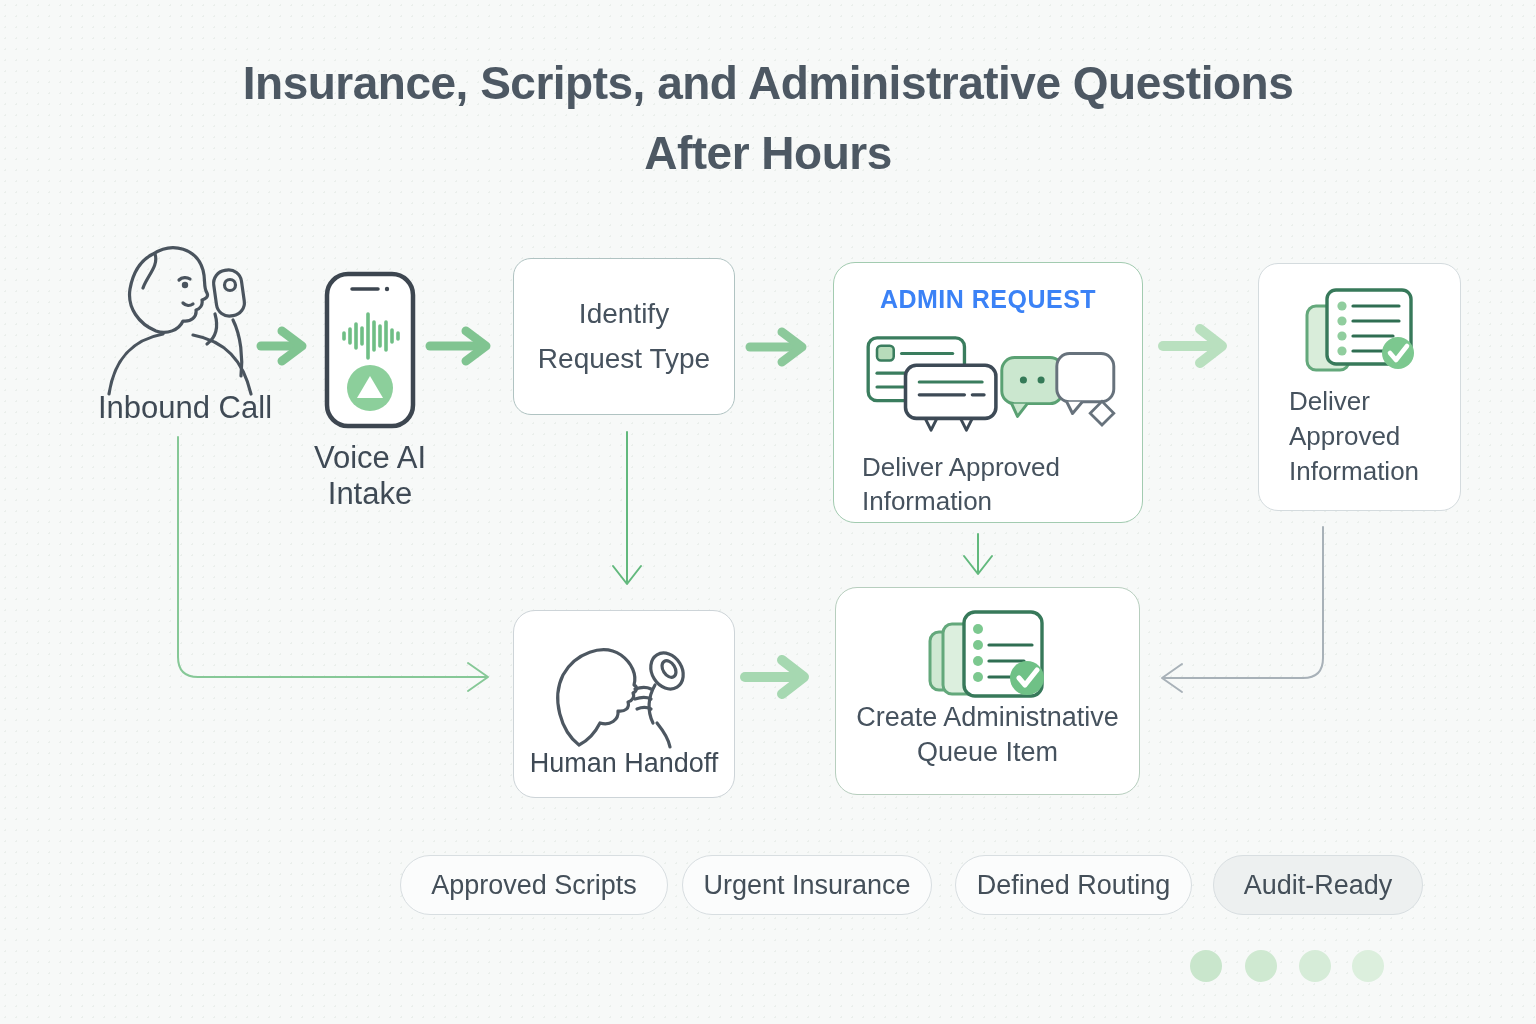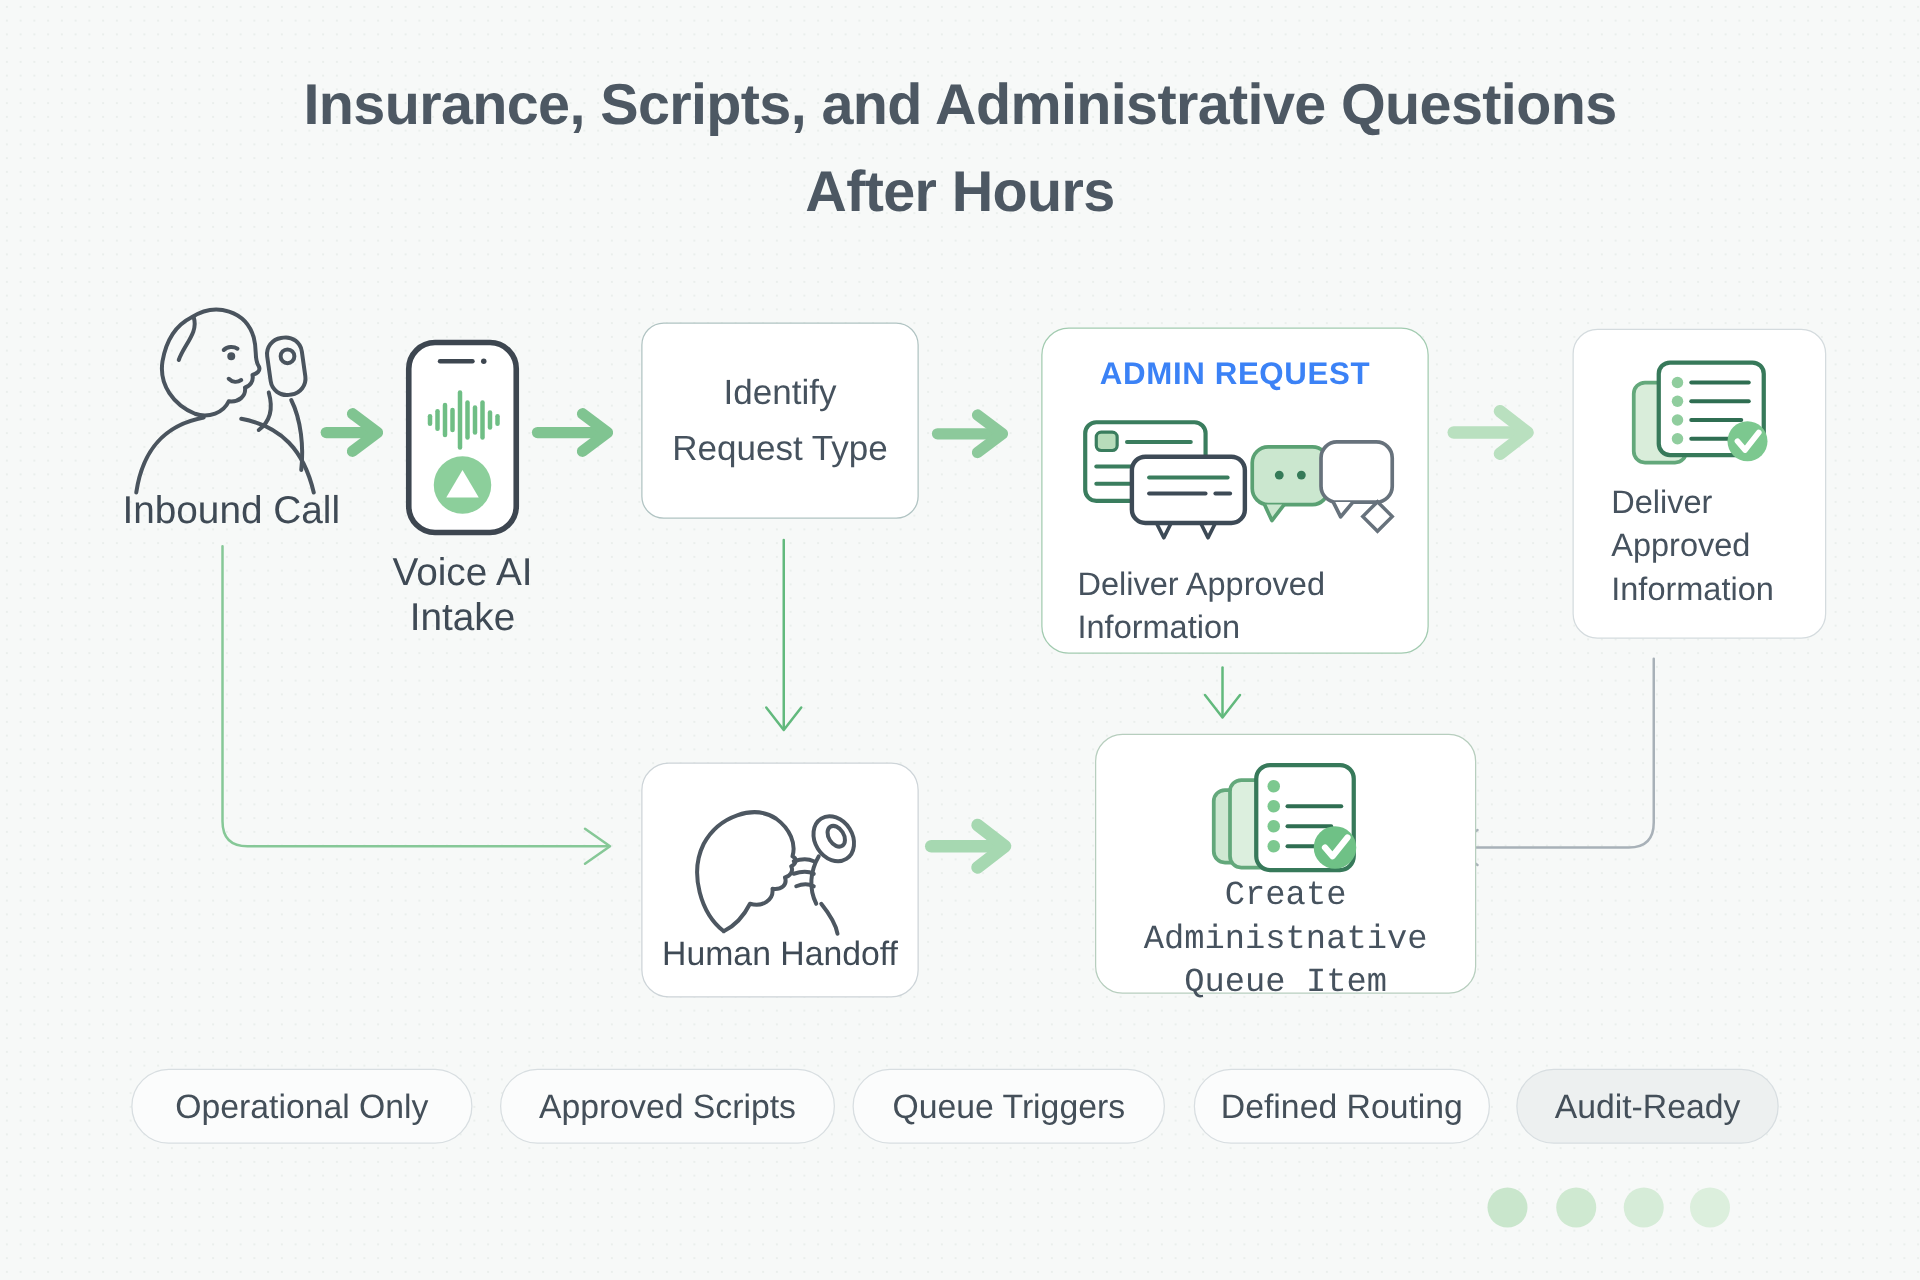--- a/index.html
+++ b/index.html
@@ -22,21 +22,21 @@
     font-size:28px;line-height:1.6;color:#46525e;border-radius:18px;}
   .box-identify .inner{width:180px;}
   .box-admin{left:833px;top:262px;width:310px;height:261px;border:1.5px solid #a2cbb0;border-radius:22px;
     padding:22px 28px;}
   .admin-heading{font-size:25px;font-weight:700;color:#3b82f6;letter-spacing:.5px;text-align:center;}
   .admin-caption{font-size:26px;color:#46525e;line-height:1.32;margin-top:10px;width:250px;}
   .box-deliver{left:1258px;top:263px;width:203px;height:248px;border:1.5px solid #d4dbde;}
   .deliver-caption{position:absolute;left:30px;top:120px;width:150px;font-size:26px;line-height:1.34;color:#46525e;}
   .box-handoff{left:513px;top:610px;width:222px;height:188px;border:1.5px solid #cdd4d8;border-radius:22px;}
   .handoff-label{position:absolute;left:0;right:0;bottom:18px;font-size:27px;color:#3f4a55;text-align:center;}
-  .box-queue{left:876px;top:587px;width:305px;height:208px;border:1.5px solid #b7cebe;border-radius:22px;text-align:center;font-family:Liberation Mono, monospace;}
+  .box-queue{left:835px;top:587px;width:305px;height:208px;border:1.5px solid #b7cebe;border-radius:22px;text-align:center;}
   .queue-caption{position:absolute;left:12px;right:12px;top:112px;font-size:27px;line-height:1.3;color:#46525e;text-align:center;}
   .badge{top:855px;height:60px;border:1.5px solid #d8dee1;border-radius:31px;background:#fbfcfc;
     display:flex;align-items:center;justify-content:center;font-size:27px;color:#444f59;box-sizing:border-box;}
   .badge-gray{background:#edf0f0;}
   .dot{top:950px;width:32px;height:32px;border-radius:50%;}
   svg{display:block;}
   .connectors{left:0;top:0;pointer-events:none;}
 </style>
 </head>
 <body>
@@ -224,23 +224,22 @@
         <line x1="63" y1="39" x2="106" y2="39"></line>
           <line x1="63" y1="55" x2="98" y2="55"></line>
         <line x1="63" y1="71" x2="92" y2="71"></line>
       </g>
       <circle cx="101" cy="72" r="17" fill="#6fc186"></circle>
       <path d="M93,72 L99,79 L111,64" fill="none" stroke="#ffffff" stroke-width="5" stroke-linecap="round" stroke-linejoin="round"></path>
     </svg>
     <div class="queue-caption">Create Administnative Queue Item</div>
   </div>
 
-  <div class="abs badge" style="left:105px;width:273px;">Operational Only</div>
   <div class="abs badge" style="left:400px;width:268px;">Approved Scripts</div>
-  <div class="abs badge" style="left:682px;width:250px;">Queue Triggers</div>
+  <div class="abs badge" style="left:682px;width:250px;">Urgent Insurance</div>
   <div class="abs badge badge-gray" style="left:1213px;width:210px;">Audit-Ready</div>
   <div class="abs badge" style="left:955px;width:237px;">Defined Routing</div>
 
   <div class="abs dot" style="left:1190px;background:#c9e6cc;"></div>
   <div class="abs dot" style="left:1245px;background:#cfe9d1;"></div>
   <div class="abs dot" style="left:1299px;background:#d6ecd8;"></div>
   <div class="abs dot" style="left:1352px;background:#dcefdd;"></div>
 
 </div>
 

